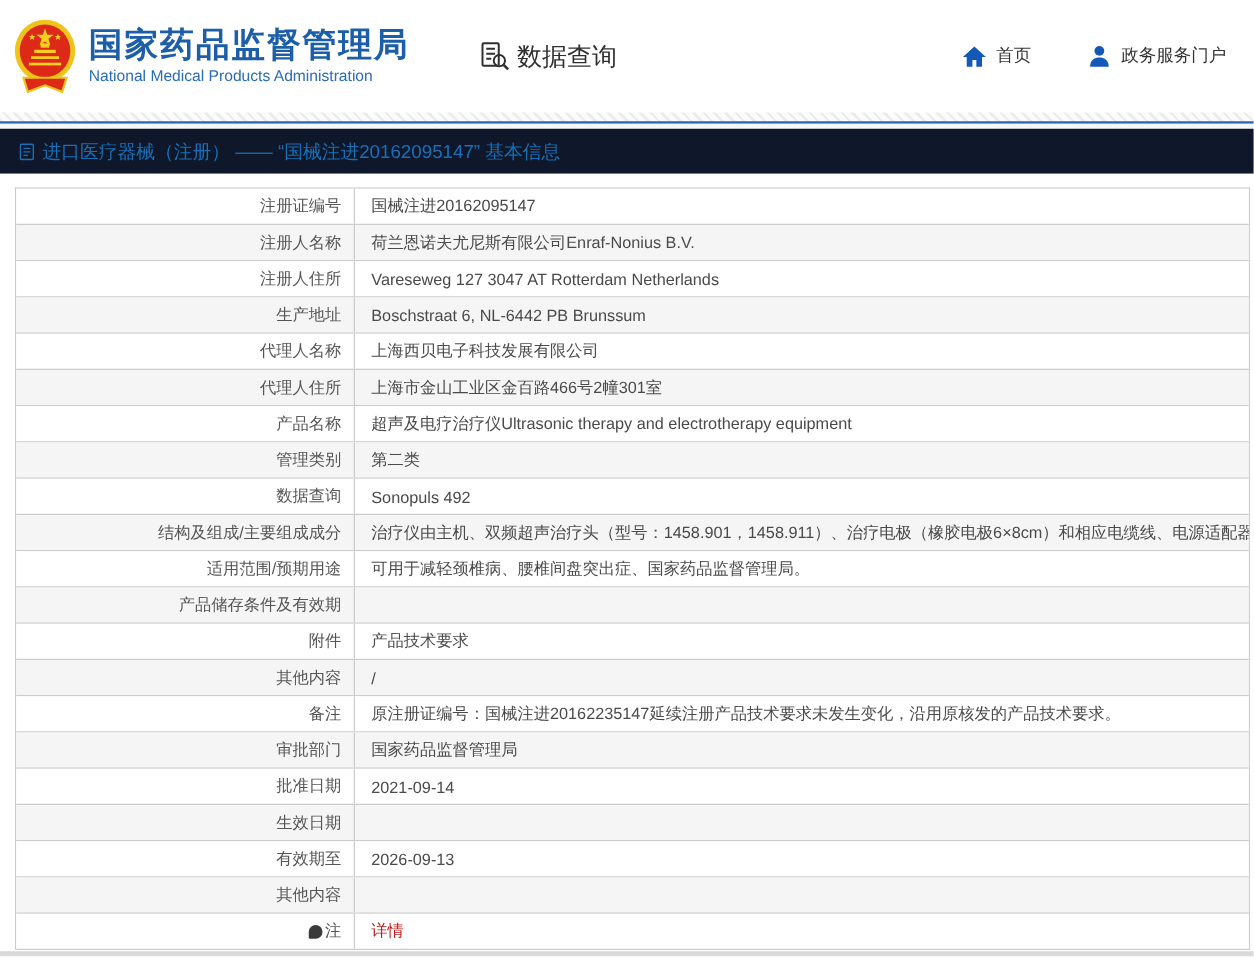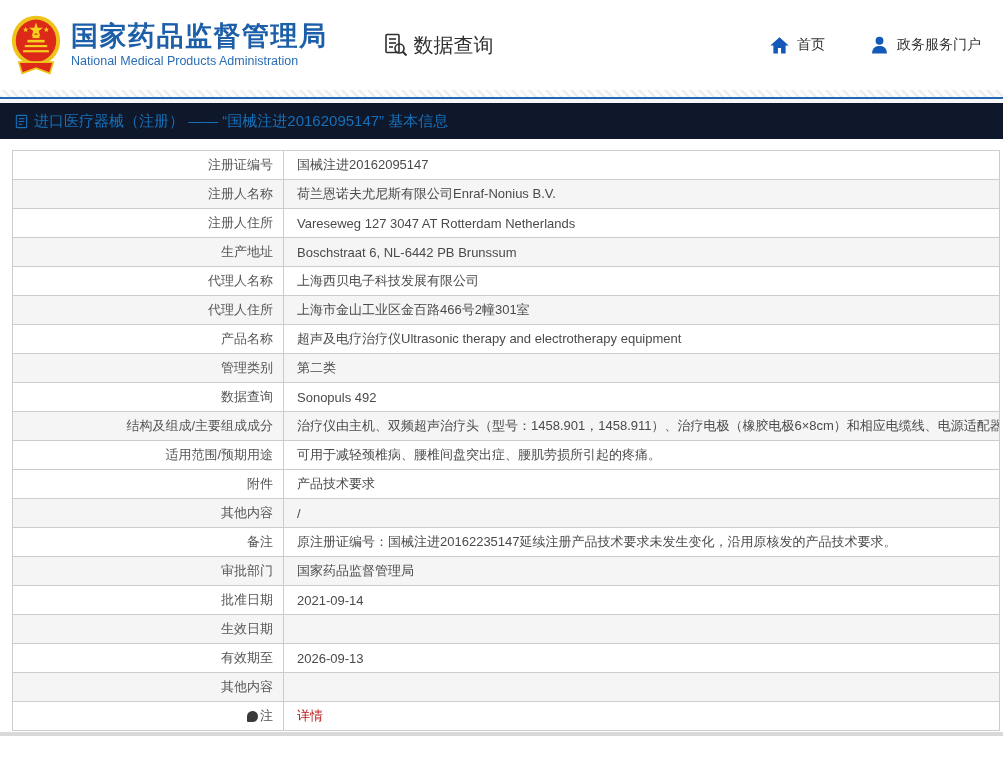--- a/index.html
+++ b/index.html
@@ -199,21 +199,25 @@
     <div class="row">
       <div class="cell-label">数据查询</div>
       <div class="cell-value">Sonopuls 492</div>
     </div>
     <div class="row alt">
       <div class="cell-label">结构及组成/主要组成成分</div>
       <div class="cell-value">治疗仪由主机、双频超声治疗头（型号：1458.901，1458.911）、治疗电极（橡胶电极6×8cm）和相应电缆线、电源适配器组成。</div>
     </div>
     <div class="row">
       <div class="cell-label">适用范围/预期用途</div>
-      <div class="cell-value">可用于减轻颈椎病、腰椎间盘突出症、腰肌劳损所引起的疼痛。</div>
+      <div class="cell-value">可用于减轻颈椎病、腰椎间盘突出症、国家药品监督管理局。</div>
+    </div>
+    <div class="row alt">
+      <div class="cell-label">产品储存条件及有效期</div>
+      <div class="cell-value"></div>
     </div>
     <div class="row">
       <div class="cell-label">附件</div>
       <div class="cell-value">产品技术要求</div>
     </div>
     <div class="row alt">
       <div class="cell-label">其他内容</div>
       <div class="cell-value">/</div>
     </div>
     <div class="row">

